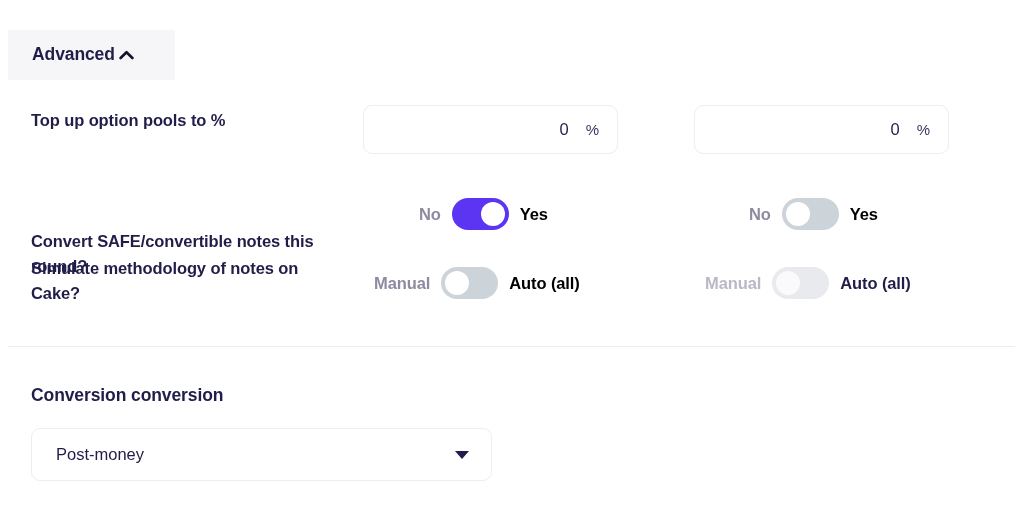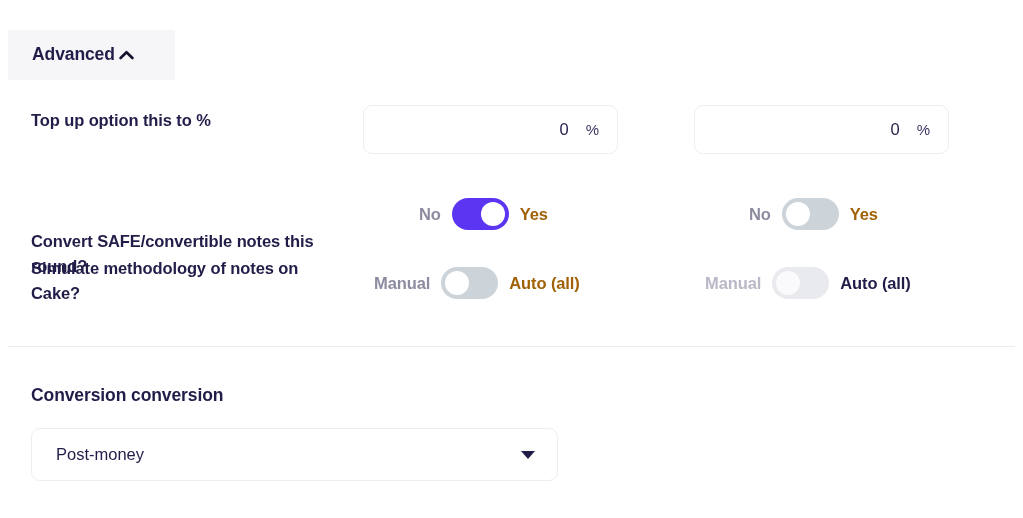--- a/index.html
+++ b/index.html
@@ -99,21 +99,21 @@
     align-items: center;
     gap: 11px;
     white-space: nowrap;
   }
   .toggle-text {
     font-size: 16.5px;
     font-weight: 700;
     line-height: 1;
     letter-spacing: -0.1px;
   }
-  .toggle-text.active   { color: #a16207; }
+  .toggle-text.active   { color: #000000; }
   .toggle-text.inactive { color: #8c8ba0; }
   .toggle-text.faded    { color: #b9b8c6; }
   .toggle-text.faded-on { color: #211d49; }
 
   .switch {
     position: relative;
     width: 57px;
     height: 32px;
     border-radius: 16px;
     flex: 0 0 auto;
@@ -154,21 +154,21 @@
     font-size: 17.5px;
     font-weight: 700;
     letter-spacing: -0.1px;
     color: #211d49;
     line-height: 1.3;
   }
   .select-box {
     position: absolute;
     left: 31px;
     top: 428px;
-    width: 527px;
+    width: 461px;
     height: 53px;
     border: 1px solid #eeeef2;
     border-radius: 9px;
     background: #ffffff;
     box-sizing: border-box;
     display: flex;
     align-items: center;
     padding: 0 22px 0 24px;
     cursor: pointer;
   }
@@ -194,21 +194,21 @@
 <div class="advanced-header">
   <span class="label">Advanced</span>
   <span class="chevron-icon">
     <svg class="chevron-up" viewBox="0 0 15 10" xmlns="http://www.w3.org/2000/svg" aria-hidden="true">
       <path d="M1.6 8 L7.5 2.2 L13.4 8" fill="none" stroke="#15122e" stroke-width="2.6" stroke-linecap="round" stroke-linejoin="round"></path>
     </svg>
   </span>
 </div>
 
 <div class="row" style="top:0;">
-  <div class="row-label" style="top:108px;">Top up option this to %</div>
+  <div class="row-label" style="top:108px;">Top up option pools to %</div>
 
   <div class="num-field" style="left:363px; top:105px; width:255px;">
     <span class="val">0</span>
     <span class="unit">%</span>
   </div>
 
   <div class="num-field" style="left:694px; top:105px; width:255px;">
     <span class="val">0</span>
     <span class="unit">%</span>
   </div>

